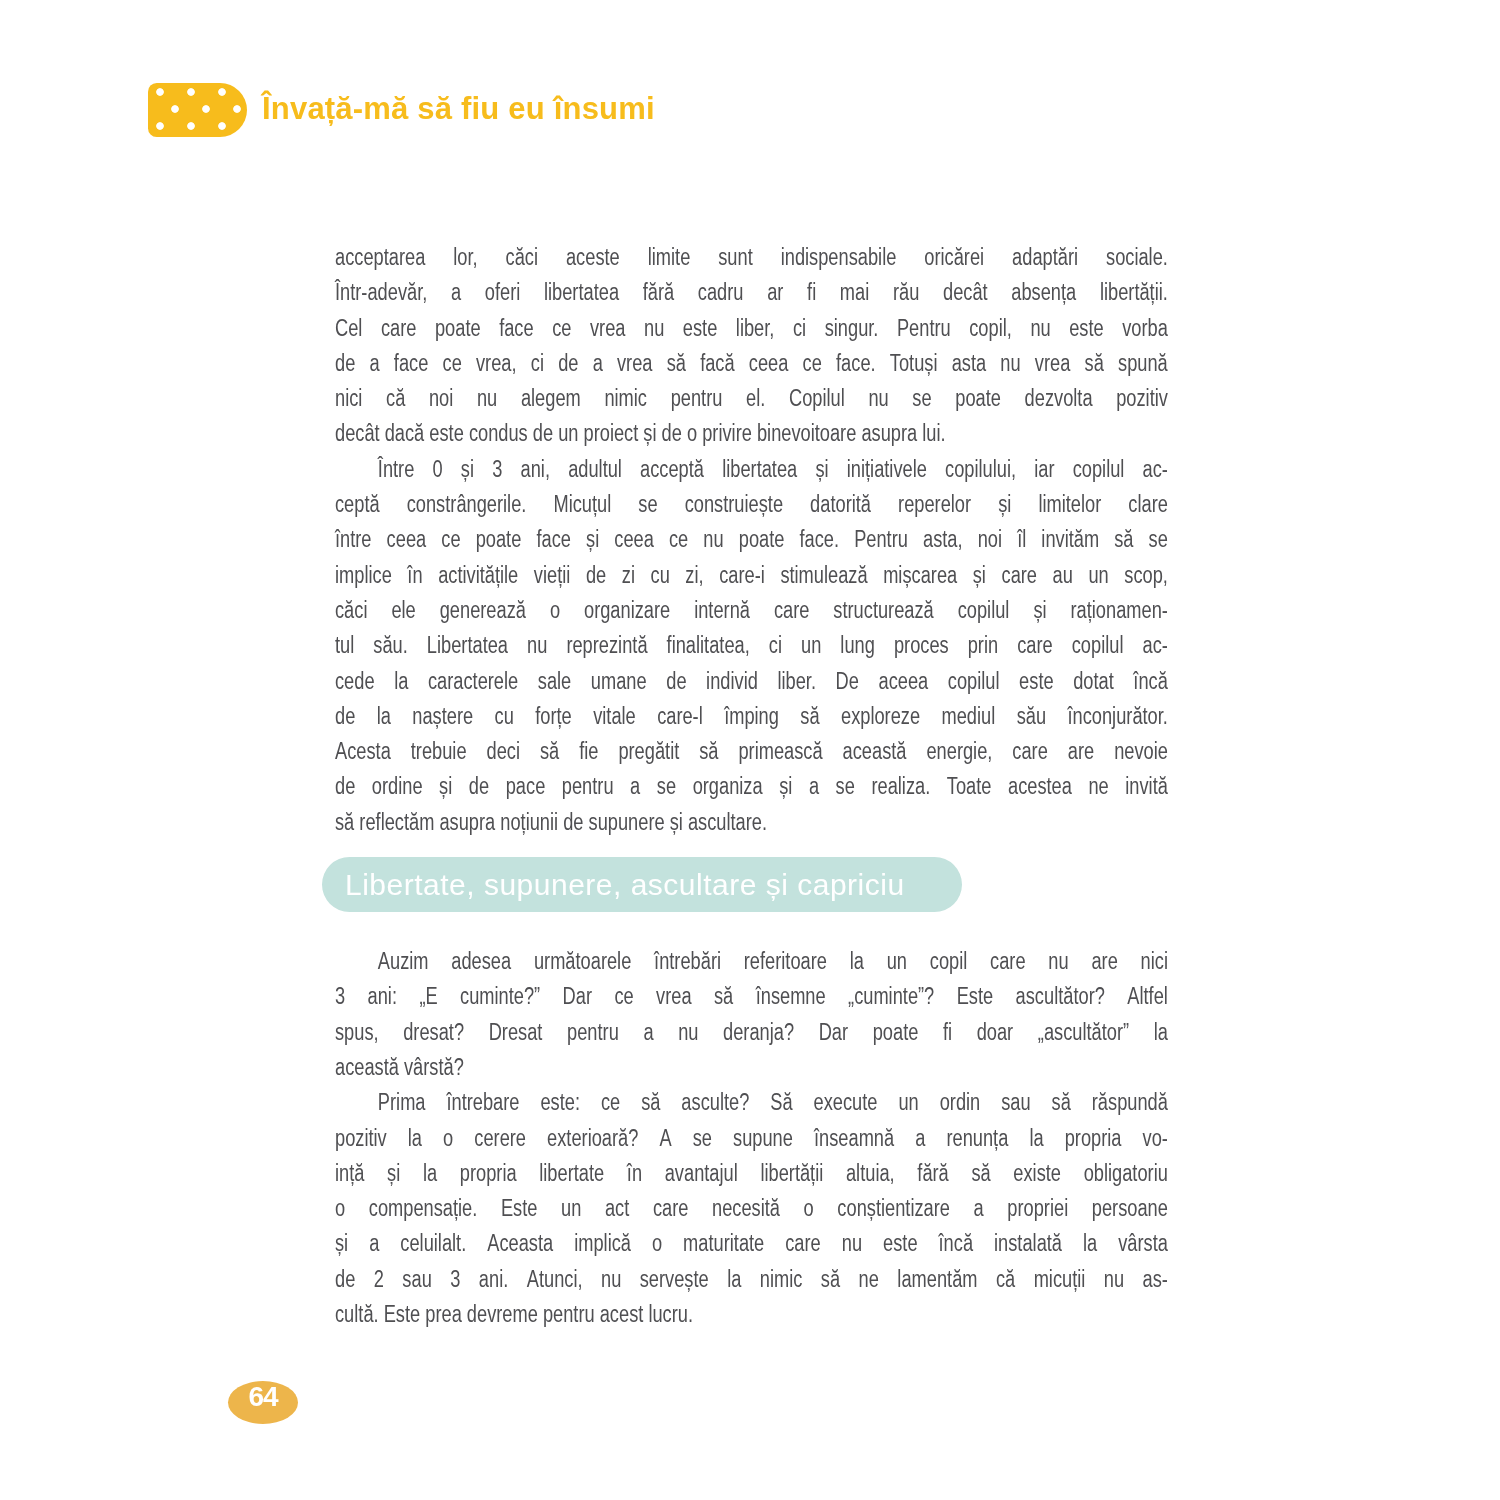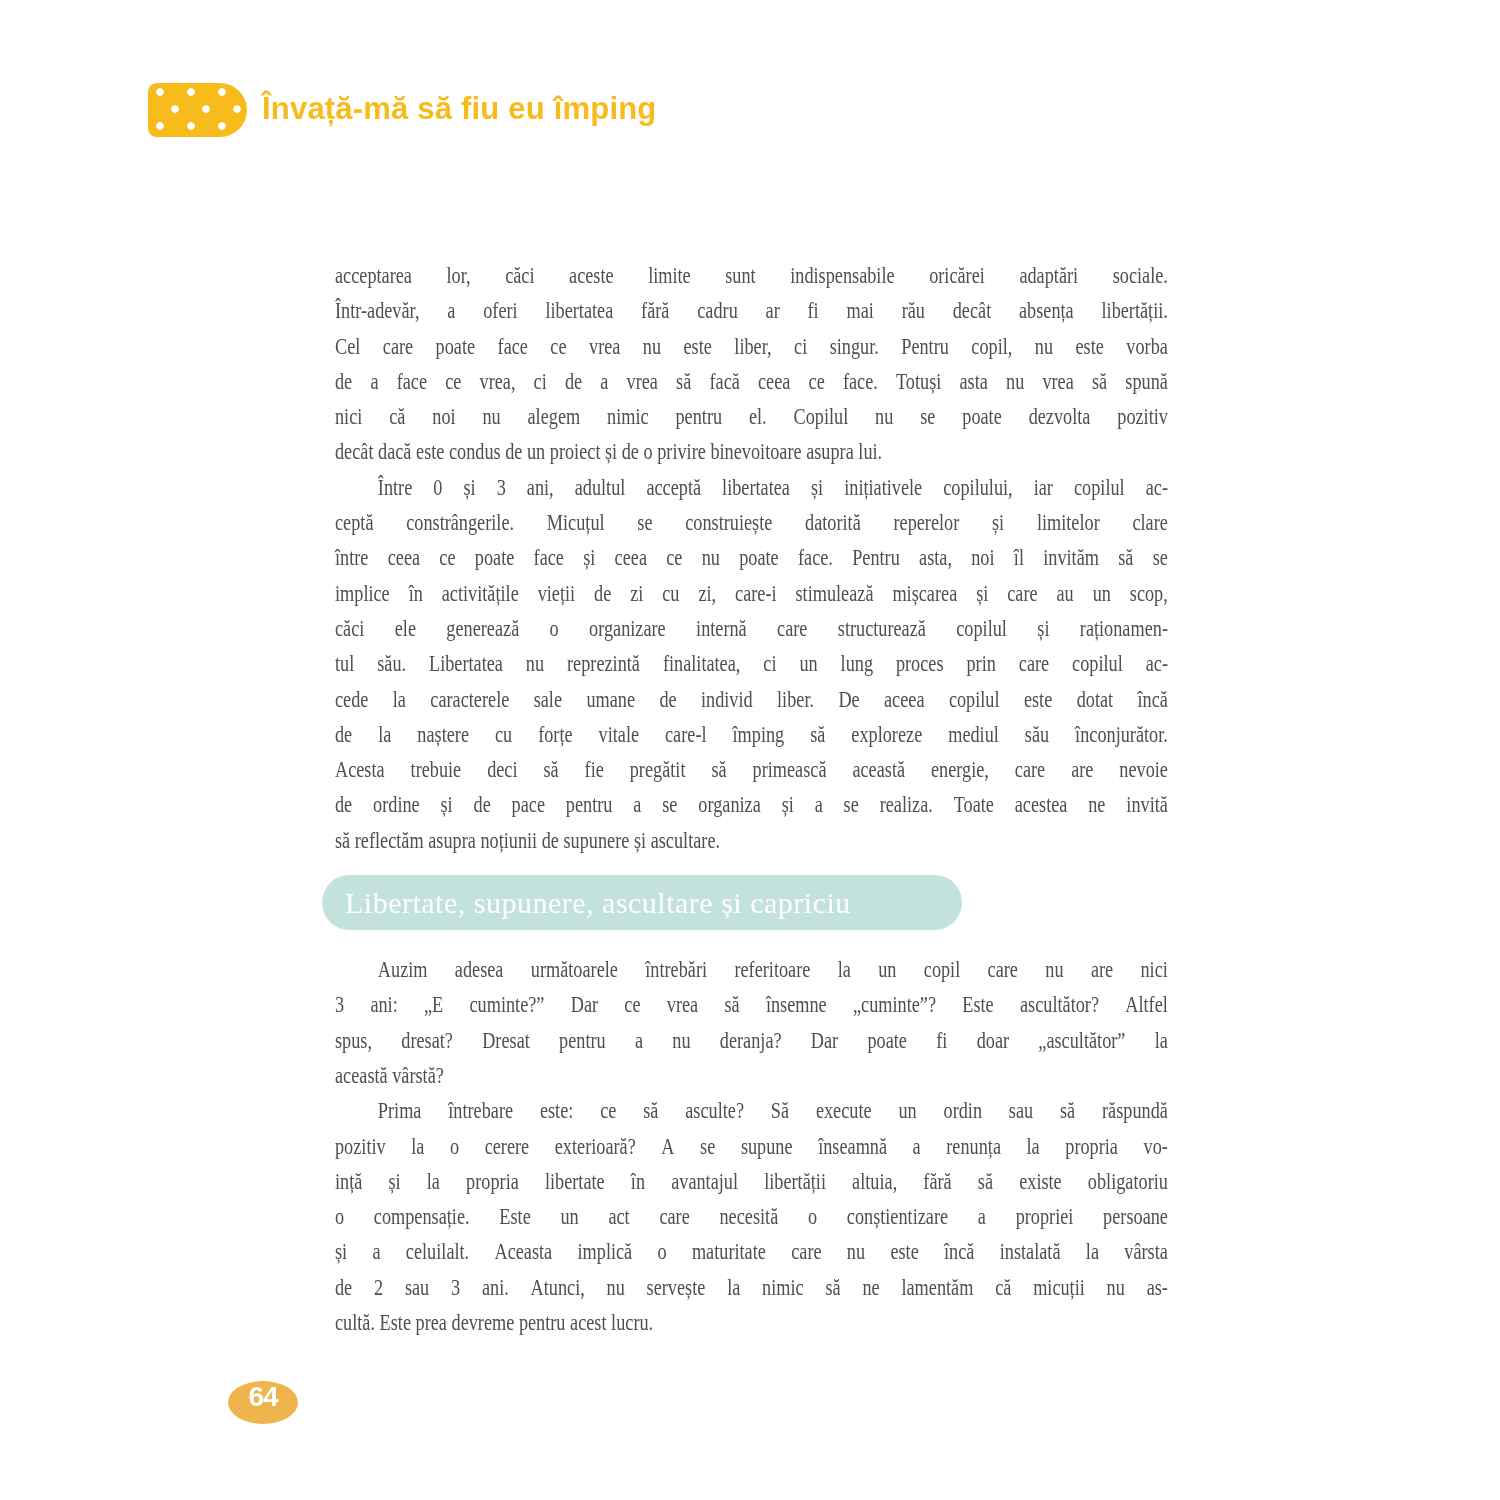--- a/index.html
+++ b/index.html
@@ -32,38 +32,37 @@
     background-position:8px 5px,23px 22px;
   }
   .chapter-title{
     position:absolute;left:262px;top:91px;
     font-size:31px;font-weight:bold;
     color:var(--yellow);
     letter-spacing:.2px;
   }
   
   .content{
-    position:absolute;left:335px;top:258px;
+    position:absolute;left:335px;top:240px;
     width:833px;
     color:var(--body-text);
-    font-family:Liberation Serif, serif;
   }
   .paragraph{width:833px;}
   .line{
     display:flex;justify-content:space-between;align-items:baseline;
     width:1050px;height:var(--lh);line-height:var(--lh);
     transform:scaleX(0.7933);transform-origin:0 50%;
     font-size:23px;white-space:nowrap;
   }
   .line.lastline{
     display:block;text-align:left;white-space:nowrap;
   }
   .line.indent{padding-left:54px;}
   .section-heading{
-    margin:17px 0 22px -13px;
+    margin:17px 0 32px -13px;
     width:640px;height:55px;line-height:55px;
     padding-left:23px;
     border-radius:28px;
     background:var(--teal);
     color:var(--heading-text);
     font-size:30px;font-weight:400;
     letter-spacing:.5px;
   }
   
   .page-badge{
@@ -77,21 +76,21 @@
     letter-spacing:-1px;
   }
 </style>
 </head>
 <body>
 
 <div class="page">
 
   <div class="chapter-tab"></div>
 
-  <div class="chapter-title">Învață-mă să fiu eu împing</div>
+  <div class="chapter-title">Învață-mă să fiu eu însumi</div>
 
   <div class="content">
       <div class="paragraph">
         <div class="line">
           <span>acceptarea</span>
           <span>lor,</span>
           <span>căci</span>
           <span>aceste</span>
           <span>limite</span>
           <span>sunt</span>

